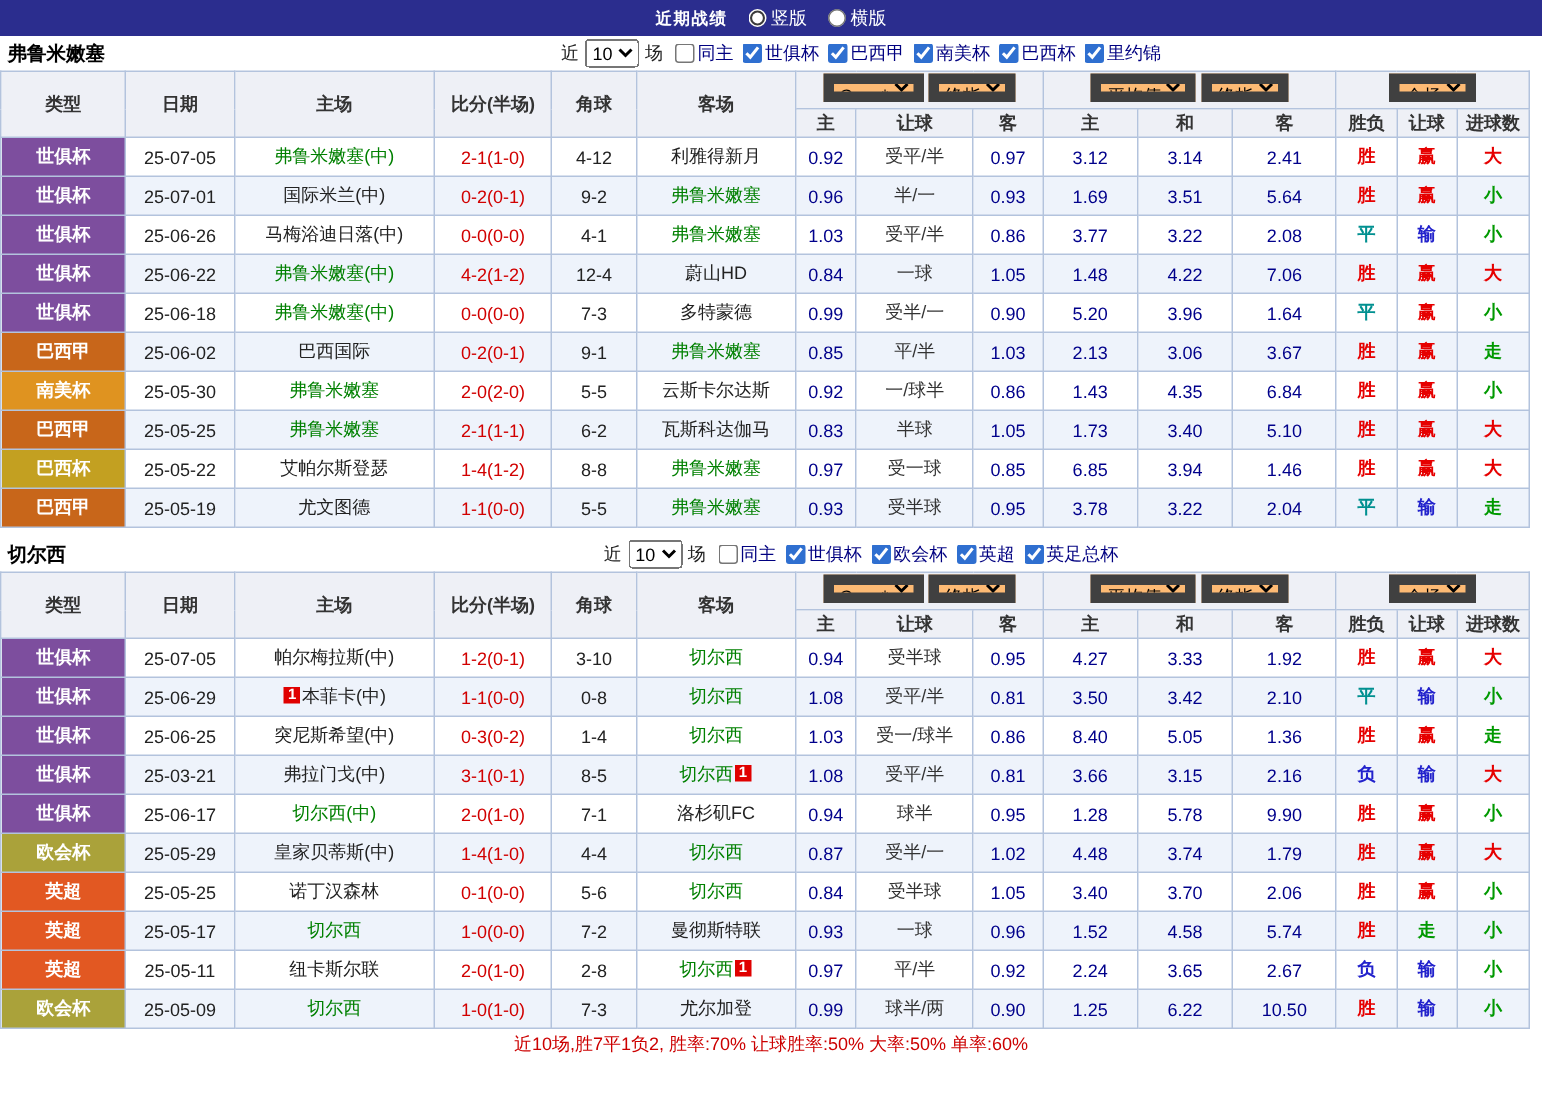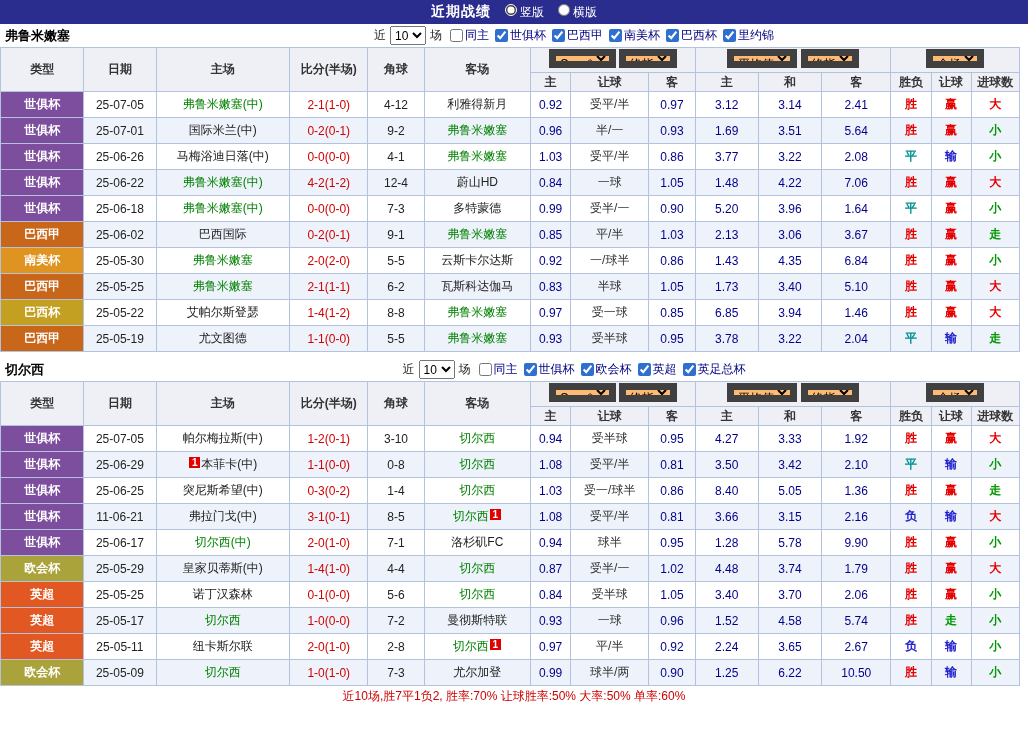--- a/index.html
+++ b/index.html
@@ -7,22 +7,22 @@
   body {
     width:1028px; height:731px; background:#fff;
     font-family:"Liberation Sans","DejaVu Sans",sans-serif;
     font-size:12px; color:#222;
   }
   
   .topbar {
     height:24px; background:#2b2d8e; color:#fff;
     display:flex; align-items:center; justify-content:center; gap:14px;
   }
-  .topbar .title { font-weight:bold; font-size:14px; letter-spacing:1px; }
-  .topbar label { display:inline-flex; align-items:flex-start; gap:3px; cursor:pointer; }
+  .topbar .title { font-weight:bold; font-size:11px; letter-spacing:1px; }
+  .topbar label { display:inline-flex; align-items:center; gap:3px; cursor:pointer; }
   .topbar input[type=radio]{ accent-color:#ffffff; width:12px; height:12px; margin:0; }
   
   .section { margin-bottom:6px; }
   .section-head { position:relative; height:23px; display:flex; align-items:center; justify-content:center; }
   .team-title { position:absolute; left:5px; top:3px; font-weight:bold; font-size:13px; color:#000; }
   .filters { display:flex; align-items:center; gap:4px; margin-left:120px; }
   .filters .count-select { height:19px; font-size:12px; }
   .cb-group { display:inline-flex; align-items:center; gap:2px; }
   .cb { display:inline-flex; align-items:center; gap:1px; color:#000080; cursor:pointer; }
   .cb input { width:13px; height:13px; margin:0 1px 0 4px; accent-color:#2f6fd0; }
@@ -459,21 +459,21 @@
     <td class="odds">0.86</td>
     <td class="avg">8.40</td>
     <td class="avg">5.05</td>
     <td class="avg">1.36</td>
     <td class="res" style="color: rgb(230, 0, 0);">胜</td>
     <td class="res" style="color: rgb(230, 0, 0);">赢</td>
     <td class="res" style="color: rgb(0, 153, 0);">走</td>
   </tr>
         <tr>
     <td class="type" style="background: rgb(125, 78, 158);">世俱杯</td>
-    <td class="date">11-06-21</td>
+    <td class="date">25-03-21</td>
     <td class="team-cell"><span>弗拉门戈(中)</span></td>
     <td class="score">3-1(0-1)</td>
     <td class="corner">8-5</td>
     <td class="team-cell"><span class="green">切尔西</span><span class="rc">1</span></td>
     <td class="odds">1.08</td>
     <td class="hc">受平/半</td>
     <td class="odds">0.81</td>
     <td class="avg">3.66</td>
     <td class="avg">3.15</td>
     <td class="avg">2.16</td>

